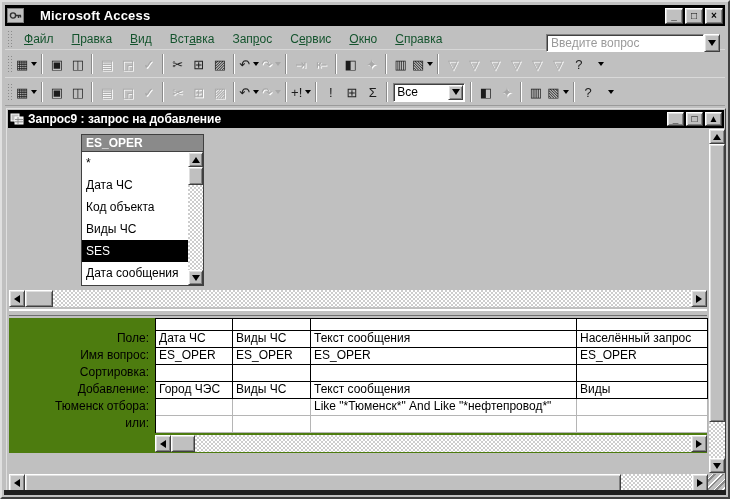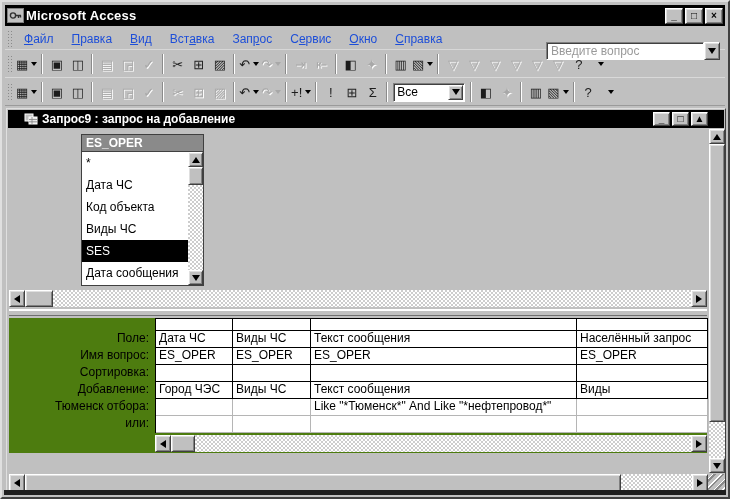--- a/index.html
+++ b/index.html
@@ -18,35 +18,35 @@
   .tri-left{border-top:4px solid transparent;border-bottom:4px solid transparent;border-right:6px solid #000;}
   .tri-right{border-top:4px solid transparent;border-bottom:4px solid transparent;border-left:6px solid #000;}
   .sb-btn{position:relative;display:flex;align-items:center;justify-content:center;flex:none;}
 
   
   #frame{position:absolute;inset:0;border:2px solid;border-color:#dfdfdf #404040 #404040 #dfdfdf;background:#c0c0c0;}
   #bottom-shadow{position:absolute;left:2px;right:2px;bottom:2px;height:5px;background:#1e1e1e;}
 
   
   #title-bar{position:absolute;left:3px;top:3px;right:3px;height:21px;background:#000;
-             display:flex;align-items:center;gap:2px;padding:0 2px;}
+             display:flex;align-items:center;gap:16px;padding:0 2px;}
   #title-bar .t-text{color:#fff;font-weight:bold;font-size:13px;flex:1;letter-spacing:.2px;}
   .win-btn{width:18px;height:16px;font-size:10px;font-weight:bold;color:#000;
            display:flex;align-items:center;justify-content:center;line-height:1;}
   .app-icon{width:17px;height:15px;background:#c0c0c0;border:1px solid #808080;
             display:flex;align-items:center;justify-content:center;}
 
   
   #menu-bar{position:absolute;left:3px;top:26px;right:3px;height:22px;display:flex;align-items:center;
             border-bottom:1px solid #d7d7d7;}
   .grip{width:5px;height:18px;margin:0 3px 0 2px;flex:none;
         background-image:radial-gradient(#8a8a8a 35%,transparent 36%);background-size:3px 3px;}
-  .menu-item{padding:2px 9px;font-size:12px;color:#1d4ed8;white-space:nowrap;}
+  .menu-item{padding:2px 9px;font-size:12px;color:#14532d;white-space:nowrap;}
   .menu-item u{text-decoration:underline;}
-  #question-box{position:absolute;right:5px;top:14px;display:flex;}
+  #question-box{position:absolute;right:5px;top:6px;display:flex;}
   #question-box input{width:158px;height:18px;border:1px solid;border-color:#808080 #fff #fff #808080;
             box-shadow:inset 1px 1px 0 #404040;font-size:12px;padding:0 4px;font-family:"Liberation Sans",sans-serif;}
   #question-box input::placeholder{color:#9a9a9a;}
   #question-box .combo-btn{width:16px;height:18px;}
 
   
   .toolbar{position:absolute;left:3px;right:3px;height:27px;display:flex;align-items:center;
            border-bottom:1px solid #d9d9d9;}
   #toolbar-standard{top:49px;}
   #toolbar-query{top:77px;border-bottom:1px solid #9a9a9a;}
@@ -61,21 +61,21 @@
   .tb-combo{width:72px;height:19px;margin:0 2px;background:#fff;border:1px solid;
             border-color:#808080 #fff #fff #808080;box-shadow:inset 1px 1px 0 #404040;
             display:flex;align-items:center;flex:none;}
   .tb-combo .val{flex:1;font-size:12px;padding-left:3px;}
   .tb-combo .combo-btn{width:15px;height:15px;margin-right:1px;}
 
   
   #query-window{position:absolute;left:4px;top:106px;width:720px;height:385px;background:#c0c0c0;
                 border:1px solid;border-color:#dfdfdf #404040 #404040 #dfdfdf;}
   #q-title{position:absolute;left:1px;top:1px;right:1px;height:18px;background:#000;color:#fff;
-           display:flex;align-items:center;gap:4px;padding:0 16px;}
+           display:flex;align-items:center;gap:4px;padding:0 2px;}
   #q-title .t-text{font-weight:bold;font-size:12px;flex:1;}
   #q-title .win-btn{width:17px;height:14px;}
 
   #q-top-pane{position:absolute;left:2px;top:20px;width:698px;height:161px;background:#c0c0c0;overflow:hidden;}
   #field-list{position:absolute;left:72px;top:5px;width:123px;height:152px;border:1px solid #404040;background:#fff;}
   #fl-caption{height:17px;background:#8a8a8a;color:#fff;font-weight:bold;font-size:12px;
               padding:1px 0 0 4px;border-bottom:1px solid #404040;}
   #fl-items{position:absolute;left:0;top:17px;right:15px;bottom:0;overflow:hidden;background:#fff;}
   .fl-item{height:22px;line-height:22px;font-size:12px;padding-left:4px;white-space:nowrap;overflow:hidden;}
   .fl-item.selected{background:#000;color:#fff;}

